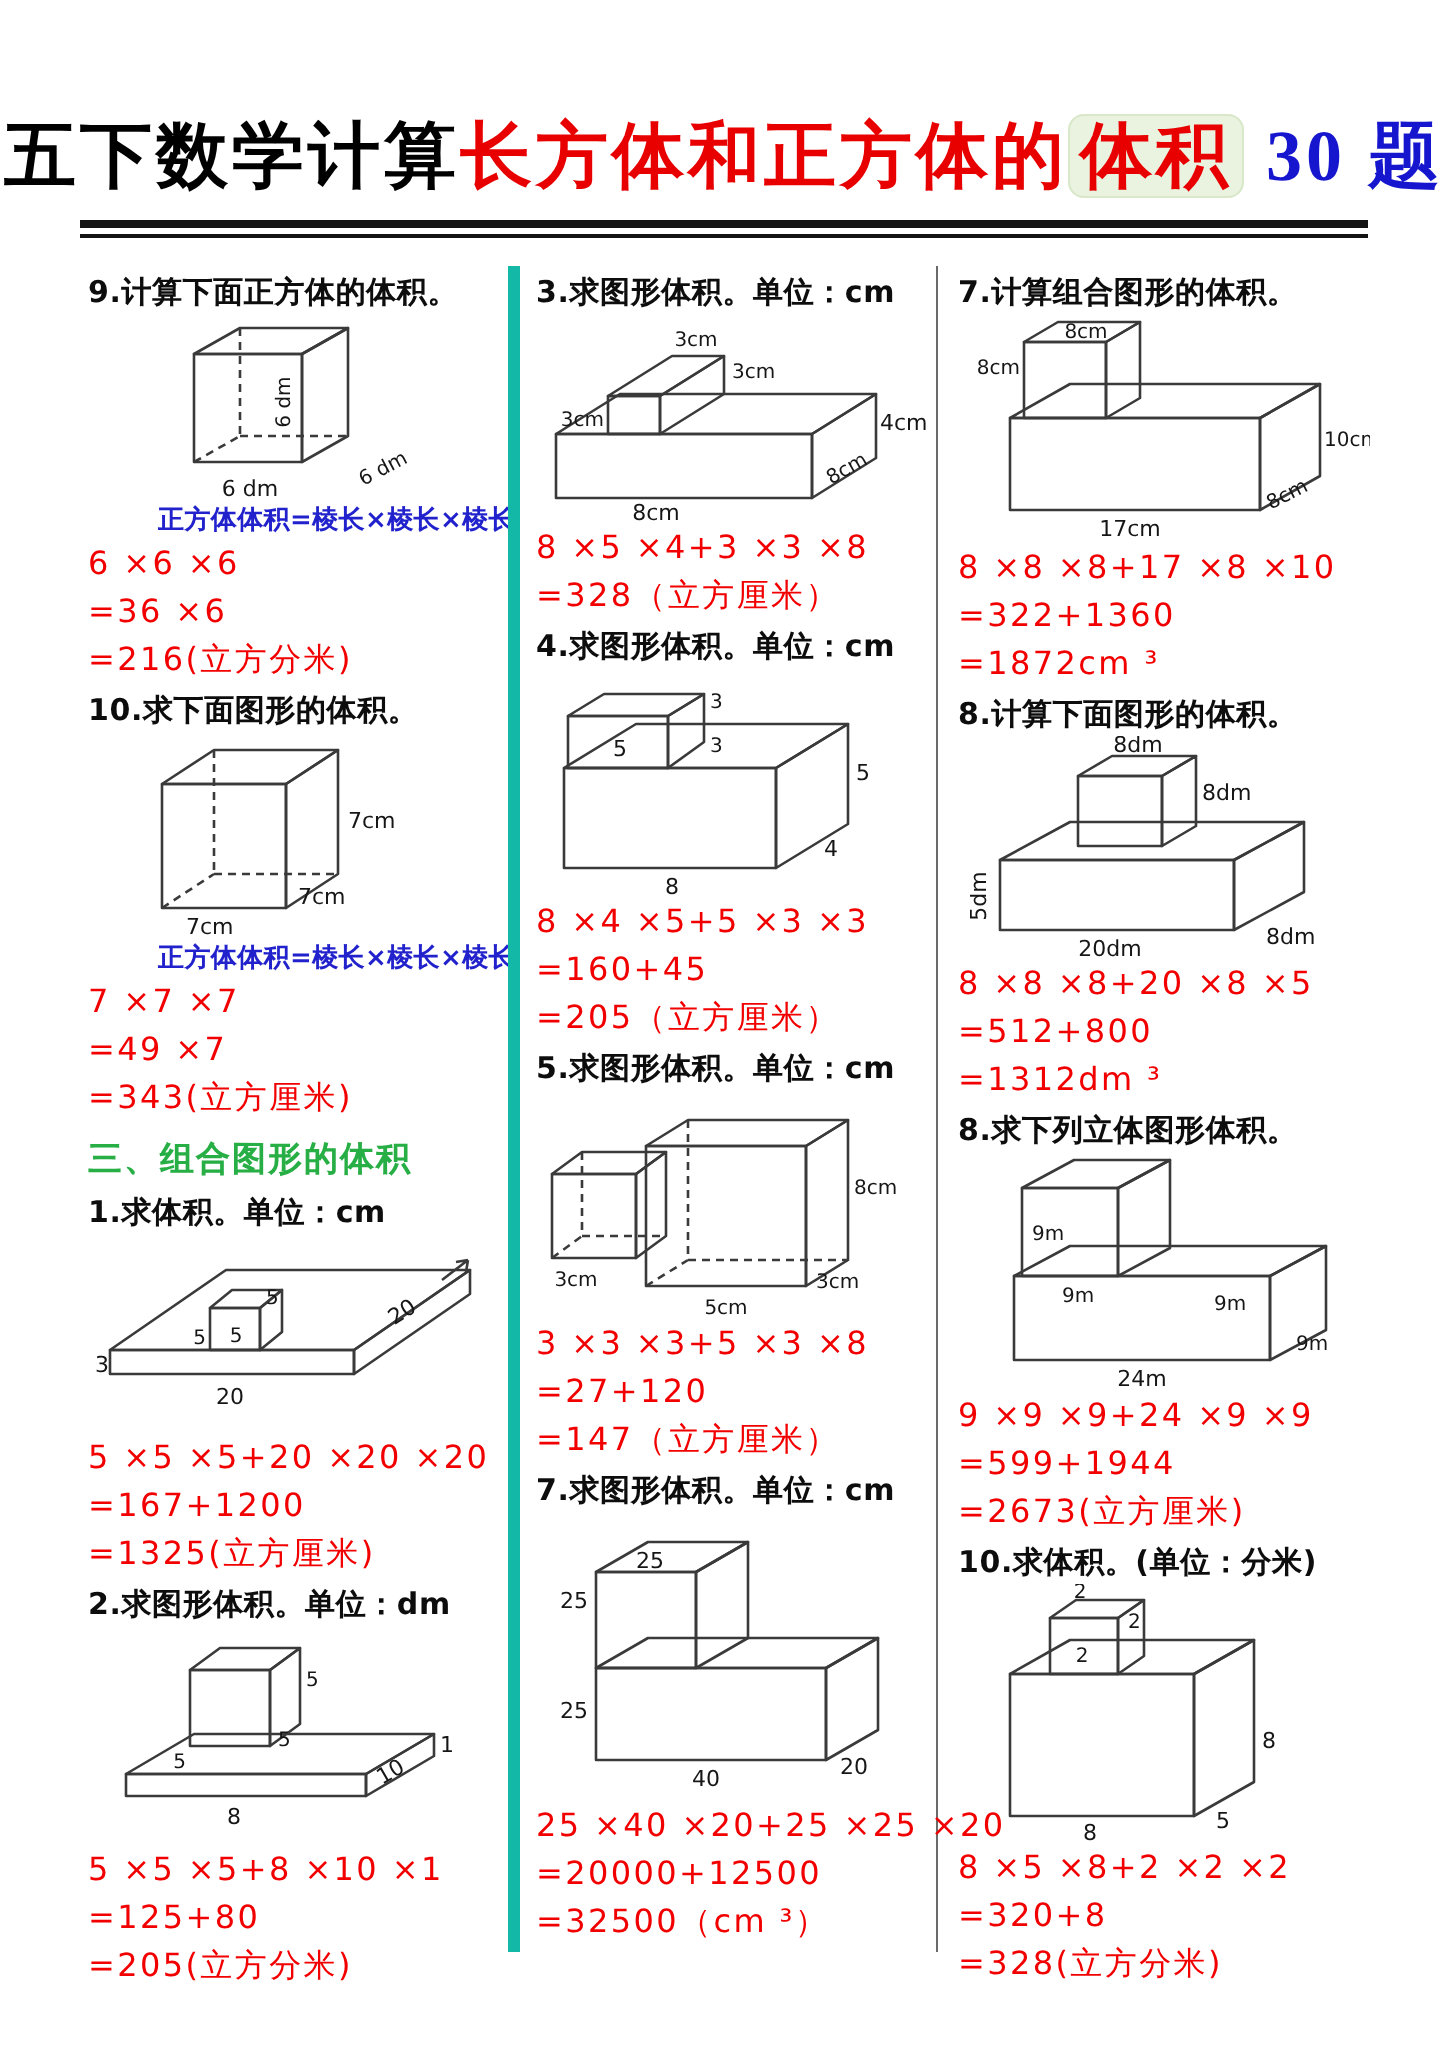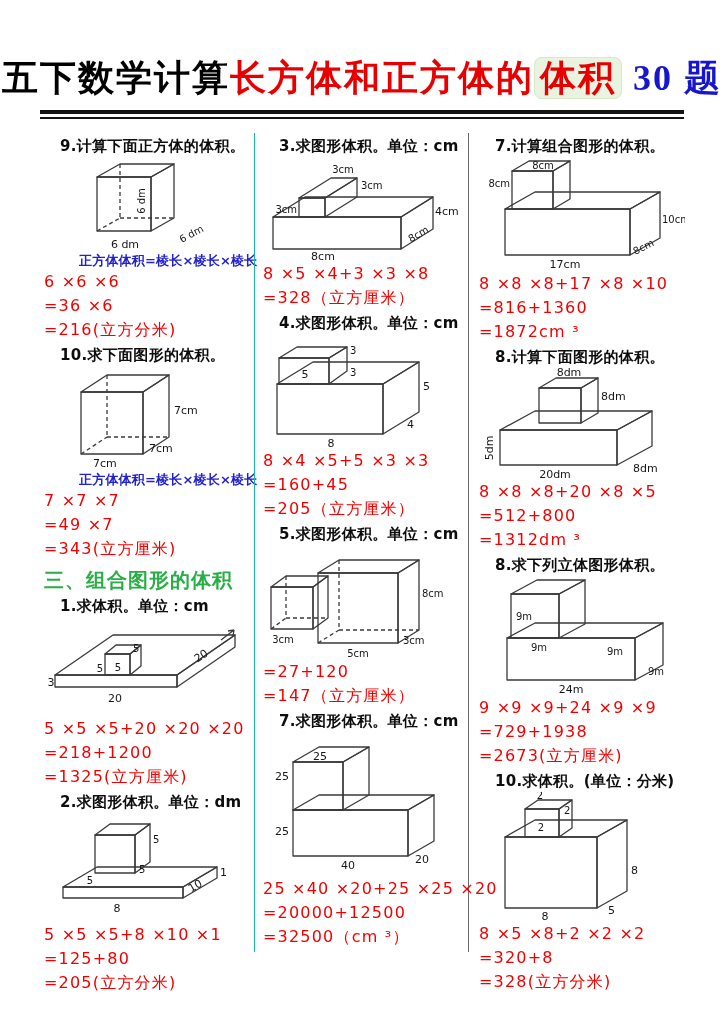--- a/index.html
+++ b/index.html
@@ -10,28 +10,28 @@
              font-weight:bold;font-size:36px;letter-spacing:2px;line-height:44px;white-space:nowrap;}
   .t-black{color:#000;}
   .t-red{color:#e80000;}
   .t-hl{color:#e80000;background:#e9f3e0;border:1px solid #d8e8c8;border-radius:8px;padding:0 5px;}
   .t-blue{color:#1616cf;}
   .rule{margin:10px 40px 0 40px;border-top:4px solid #141414;border-bottom:2px solid #141414;height:3px;}
   
   .cols{display:flex;margin:14px 28px 0 44px;align-items:flex-start;}
   .col{box-sizing:border-box;}
   .col-1{width:210px;padding-right:8px;}
-  .col-2{width:215px;border-left:1px solid #14b8a6;border-right:1px solid #6a6a6a;padding:0 5px 0 8px;}
+  .col-2{width:215px;border-left:6px solid #14b8a6;border-right:1px solid #6a6a6a;padding:0 5px 0 8px;}
   .col-3{width:221px;padding-left:10px;}
   .prob{margin-bottom:3px;}
-  .pt{font-size:15px;font-weight:700;color:#0d0d0d;margin:3px 16px 0;line-height:20px;
+  .pt{font-size:15px;font-weight:700;color:#0d0d0d;margin:3px 0 0;line-height:20px;
       letter-spacing:.3px;white-space:nowrap;}
   .blue{color:#2222cc;font-size:13px;font-weight:700;line-height:18px;letter-spacing:.2px;white-space:nowrap;margin-left:35px;}
   .calc{color:#f20000;font-size:16px;line-height:24px;letter-spacing:1.2px;white-space:nowrap;}
-  .sec{color:#27ae45;font-size:20px;font-weight:800;margin:6px 0 2px;line-height:26px;letter-spacing:1px;}
+  .sec{color:#27ae45;font-size:17px;font-weight:800;margin:6px 0 2px;line-height:26px;letter-spacing:1px;}
   
   .fig{display:block;margin:1px auto 0;}
   .fig polygon,.fig path,.fig line{stroke:#3a3a3a;stroke-width:1.3;fill:none;stroke-linejoin:round;}
   .fw{fill:#ffffff;} .ft{fill:#f3f3f3;} .fr{fill:#e5e5e5;}
   .d{stroke-dasharray:4 3;stroke-width:1.1;}
   .fig text{fill:#161616;font-size:11px;font-family:"DejaVu Sans",sans-serif;stroke:none;}
   .fig text.sm{font-size:10px;}
   .red-arrow{stroke:#e11;stroke-width:1.6;fill:none;}
 </style>
 </head>
@@ -96,21 +96,21 @@
           <polygon class="fr" points="85,37 96,28 96,49 85,58"></polygon>
           <path class="red-arrow" d="M176,23 L189,13 M189,13 l-6,1 M189,13 l-1,6"></path>
           <text class="sm" text-anchor="end" x="58" y="55">5</text>
           <text class="sm" text-anchor="middle" x="73" y="54">5</text>
           <text class="sm" x="88" y="35">5</text>
           <text text-anchor="middle" transform="rotate(-33 158 42)" x="158" y="42">20</text>
           <text text-anchor="middle" x="6" y="69">3</text>
           <text text-anchor="middle" x="70" y="85">20</text>
         </svg>
         <div class="calc">5 ×5 ×5+20 ×20 ×20</div>
-        <div class="calc">=218+1200</div>
+        <div class="calc">=167+1200</div>
         <div class="calc">=1325(立方厘米)</div>
       </div>
 
       <div class="prob">
         <div class="pt">2.求图形体积。单位：dm</div>
         <svg class="fig" width="200" height="110" viewBox="0 0 200 110">
           <polygon class="ft" points="18,74 52,54 172,54 138,74"></polygon>
           <polygon class="fw" points="18,74 138,74 138,85 18,85"></polygon>
           <polygon class="fr" points="138,74 172,54 172,65 138,85"></polygon>
           <polygon class="fw" points="50,22 90,22 90,60 50,60"></polygon>
@@ -181,20 +181,21 @@
           <path class="d" d="M8,84 L23,73 M23,73 L65,73 M23,31 L23,73"></path>
           <polygon class="fw" points="55,28 135,28 135,98 55,98"></polygon>
           <polygon class="fw" points="55,28 76,15 156,15 135,28"></polygon>
           <polygon class="fw" points="135,28 156,15 156,85 135,98"></polygon>
           <path class="d" d="M55,98 L76,85 M76,85 L156,85 M76,15 L76,85"></path>
           <text class="sm" x="159" y="52">8cm</text>
           <text class="sm" text-anchor="middle" x="20" y="98">3cm</text>
           <text class="sm" x="140" y="99">3cm</text>
           <text class="sm" text-anchor="middle" x="95" y="112">5cm</text>
         </svg>
+        <div class="calc">3 ×3 ×3+5 ×3 ×8</div>
         <div class="calc">=27+120</div>
         <div class="calc">=147（立方厘米）</div>
       </div>
 
       <div class="prob">
         <div class="pt">7.求图形体积。单位：cm</div>
         <svg class="fig" width="200" height="145" viewBox="0 0 200 145">
           <polygon class="ft" points="30,78 56,63 171,63 145,78"></polygon>
           <polygon class="fw" points="30,78 145,78 145,124 30,124"></polygon>
           <polygon class="fr" points="145,78 171,63 171,109 145,124"></polygon>
@@ -224,21 +225,21 @@
           <polygon class="fw" points="27,14 68,14 68,52 27,52"></polygon>
           <polygon class="ft" points="27,14 44,4 85,4 68,14"></polygon>
           <polygon class="fr" points="68,14 85,4 85,42 68,52"></polygon>
           <text class="sm" text-anchor="end" x="25" y="30">8cm</text>
           <text class="sm" text-anchor="middle" x="58" y="12">8cm</text>
           <text class="sm" x="177" y="66">10cm</text>
           <text class="sm" text-anchor="middle" transform="rotate(-27 160 93)" x="160" y="93">8cm</text>
           <text text-anchor="middle" x="80" y="111">17cm</text>
         </svg>
         <div class="calc">8 ×8 ×8+17 ×8 ×10</div>
-        <div class="calc">=816+1360</div>
+        <div class="calc">=322+1360</div>
         <div class="calc">=1872cm ³</div>
       </div>
 
       <div class="prob">
         <div class="pt">8.计算下面图形的体积。</div>
         <svg class="fig" width="200" height="112" viewBox="0 0 200 112">
           <polygon class="ft" points="15,62 50,43 167,43 132,62"></polygon>
           <polygon class="fw" points="15,62 132,62 132,97 15,97"></polygon>
           <polygon class="fr" points="132,62 167,43 167,78 132,97"></polygon>
           <polygon class="fw" points="54,20 96,20 96,55 54,55"></polygon>
@@ -264,21 +265,21 @@
           <polygon class="fw" points="26,18 74,18 74,62 26,62"></polygon>
           <polygon class="ft" points="26,18 52,4 100,4 74,18"></polygon>
           <polygon class="fr" points="74,18 100,4 100,48 74,62"></polygon>
           <text class="sm" x="31" y="44">9m</text>
           <text class="sm" x="46" y="75">9m</text>
           <text class="sm" x="122" y="79">9m</text>
           <text class="sm" x="163" y="99">9m</text>
           <text text-anchor="middle" x="86" y="117">24m</text>
         </svg>
         <div class="calc">9 ×9 ×9+24 ×9 ×9</div>
-        <div class="calc">=729+1938</div>
+        <div class="calc">=599+1944</div>
         <div class="calc">=2673(立方厘米)</div>
       </div>
 
       <div class="prob">
         <div class="pt">10.求体积。(单位：分米)</div>
         <svg class="fig" width="200" height="130" viewBox="0 0 200 130">
           <polygon class="ft" points="20,45 50,28 142,28 112,45"></polygon>
           <polygon class="fw" points="20,45 112,45 112,116 20,116"></polygon>
           <polygon class="fr" points="112,45 142,28 142,99 112,116"></polygon>
           <polygon class="fw" points="40,17 74,17 74,45 40,45"></polygon>

